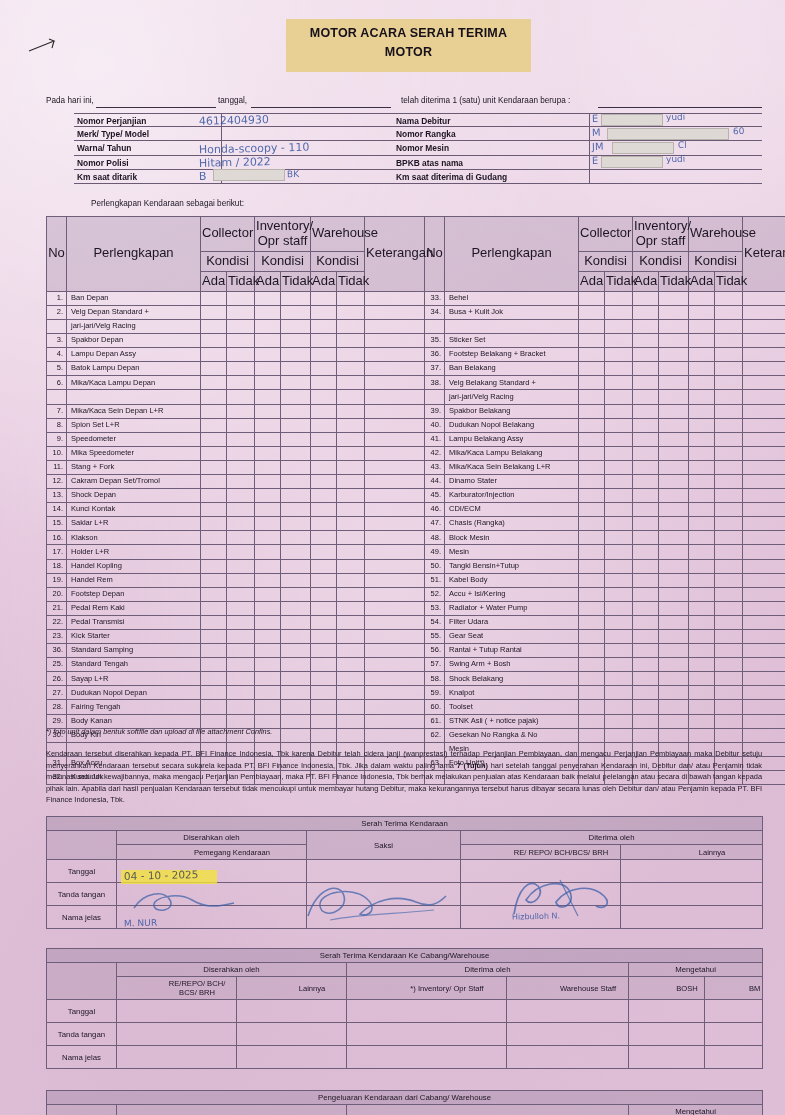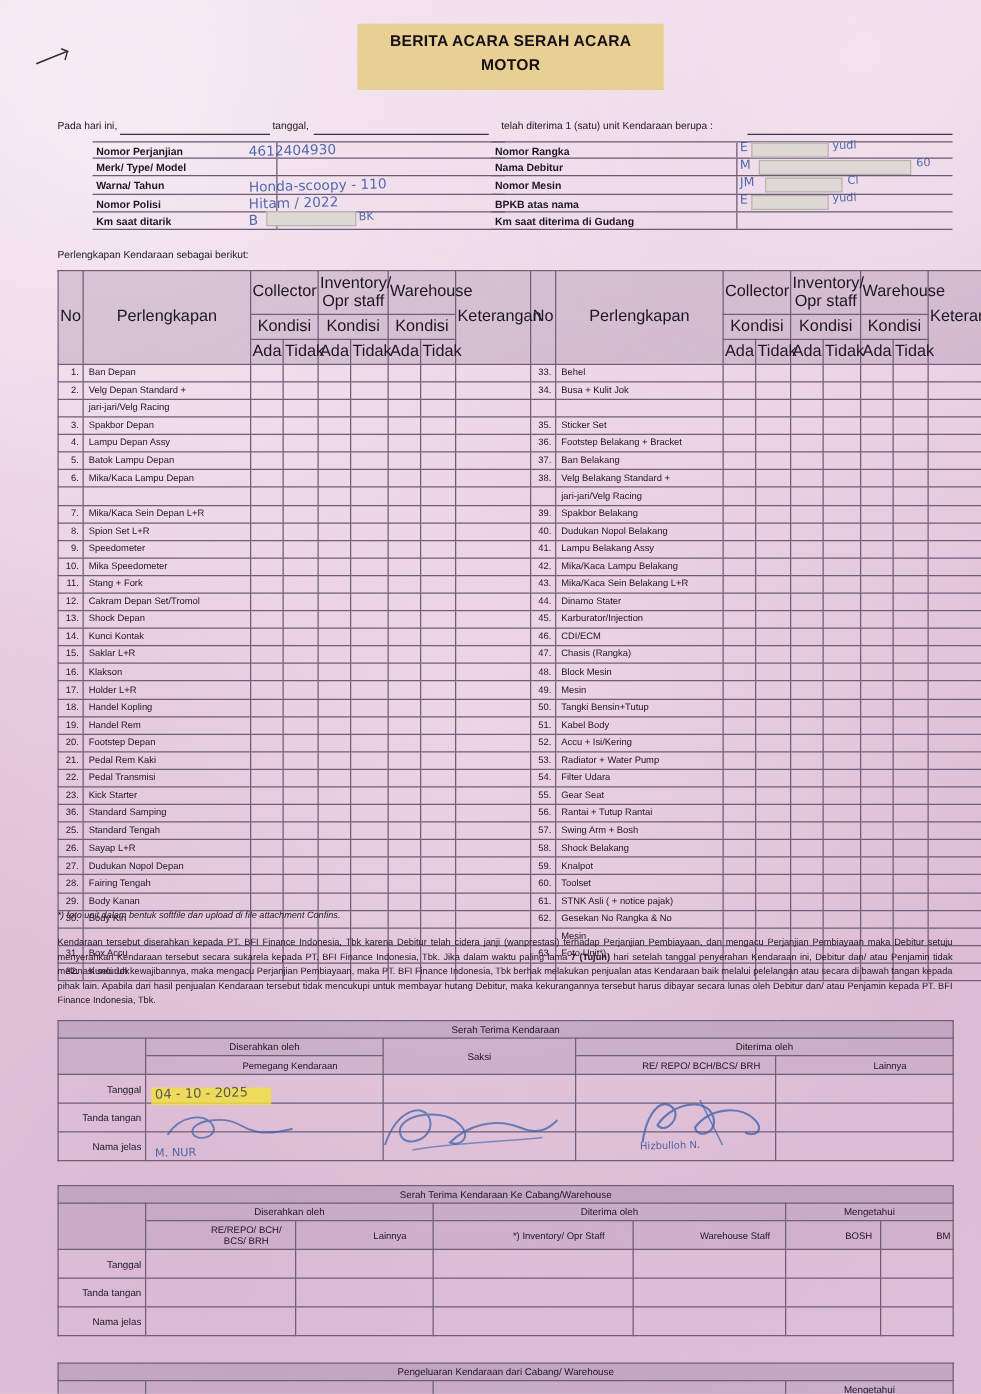--- a/index.html
+++ b/index.html
@@ -48,21 +48,21 @@
   .hdr .vline{ position:absolute; top:0; bottom:0; border-left:1px solid #6b5a74; }
 
   .hw{
     position:absolute; font-family:"DejaVu Sans", sans-serif;
     color:#2f4f9e; font-size:11px; transform:rotate(-1.4deg);
     white-space:nowrap; opacity:.82;
   }
   .redact{ position:absolute; background:#ded9d4; border:1px solid #b9b3ae; }
 
   
-  .cap{ position:absolute; font-size:8.2px; }
+  .cap{ position:absolute; font-size:8.2px;margin-left:45px; }
 
   
   .eq{ position:absolute; left:46px; top:216px; width:716px; font-size:7.6px; }
   .eq table{ border-collapse:collapse; width:100%; table-layout:fixed; }
   .eq th, .eq td{
     border:1px solid #6f5e79; padding:0; text-align:center;
     font-weight:normal; vertical-align:middle; line-height:1.15;
   }
   .eq th{ background:rgba(176,150,178,.40); font-size:13px; padding:2px 1px; }
   .eq td.item{ text-align:left; padding:1px 2px 1px 4px; height:14.1px; font-size:7.5px; white-space:nowrap; }
@@ -76,40 +76,40 @@
   .para b{ font-weight:bold; }
 
   
   .sig{ position:absolute; font-size:7.8px; }
   .sig table{ border-collapse:collapse; width:100%; table-layout:fixed; }
   .sig th, .sig td{ border:1px solid #6f5e79; padding:2px 3px; font-weight:normal;
                     text-align:center; vertical-align:middle; }
   .sig th.band{ background:rgba(171,145,174,.52); font-size:7.8px; height:13px; }
   .sig th.grp{ background:rgba(176,150,178,.42); height:13px; }
   .sig th.sub{ background:rgba(176,150,178,.32); height:15px; font-size:7.6px;padding-left:44px; }
-  .sig td.rowlbl{ text-align:right; padding-left:3px; }
+  .sig td.rowlbl{ text-align:center; padding-left:3px; }
   .sig td.blank{ height:23px; }
 
   .hl{ position:absolute; background:#f2e23c; opacity:.80; }
 
   svg.ink{ position:absolute; overflow:visible; }
 </style>
 </head>
 <body>
 
 <div class="paper-tint"></div>
 
 <div class="sheet">
 
   <svg class="pen-mark ink" viewBox="0 0 42 16">
     <path d="M1 13 L26 3 L21 1 M26 3 L24 10" stroke="#2a2a2a" stroke-width="1.1" fill="none"></path>
   </svg>
 
   <div class="title-band">
-    <div>BERITA ACARA SERAH ACARA</div>
+    <div>MOTOR ACARA SERAH TERIMA</div>
     <div>MOTOR</div>
   </div>
 
   <div class="intro">
     <span class="lbl" style="left:0;top:0;">Pada hari ini,</span>
     <span class="rule" style="left:50px;top:11px;width:120px;"></span>
     <span class="lbl" style="left:172px;top:0;">tanggal,</span>
     <span class="rule" style="left:205px;top:11px;width:140px;"></span>
     <span class="lbl" style="left:355px;top:0;">telah diterima 1 (satu) unit Kendaraan berupa :</span>
     <span class="rule" style="left:552px;top:11px;width:164px;"></span>
@@ -140,25 +140,25 @@
 
   <div class="hw" style="left:199px; top:114px;">4612404930</div>
   <div class="hw" style="left:199px; top:142px;">Honda-scoopy - 110</div>
   <div class="hw" style="left:199px; top:156px;">Hitam / 2022</div>
   <div class="hw" style="left:199px; top:170px;">B</div>
   <div class="redact" style="left:213px; top:169px; width:72px; height:12px;"></div>
   <div class="hw" style="left:287px; top:169px; font-size:9px;">BK</div>
 
   <div class="hdr" style="left:393px; top:113px; width:369px;">
     <div class="row">
-        <span class="lbl">Nomor Rangka</span>
+        <span class="lbl">Nama Debitur</span>
         <span class="vline" style="left:196px;"></span>
       </div>
     <div class="row">
-        <span class="lbl">Nama Debitur</span>
+        <span class="lbl">Nomor Rangka</span>
         <span class="vline" style="left:196px;"></span>
       </div>
     <div class="row">
         <span class="lbl">Nomor Mesin</span>
         <span class="vline" style="left:196px;"></span>
       </div>
     <div class="row">
         <span class="lbl">BPKB atas nama</span>
         <span class="vline" style="left:196px;"></span>
       </div>

